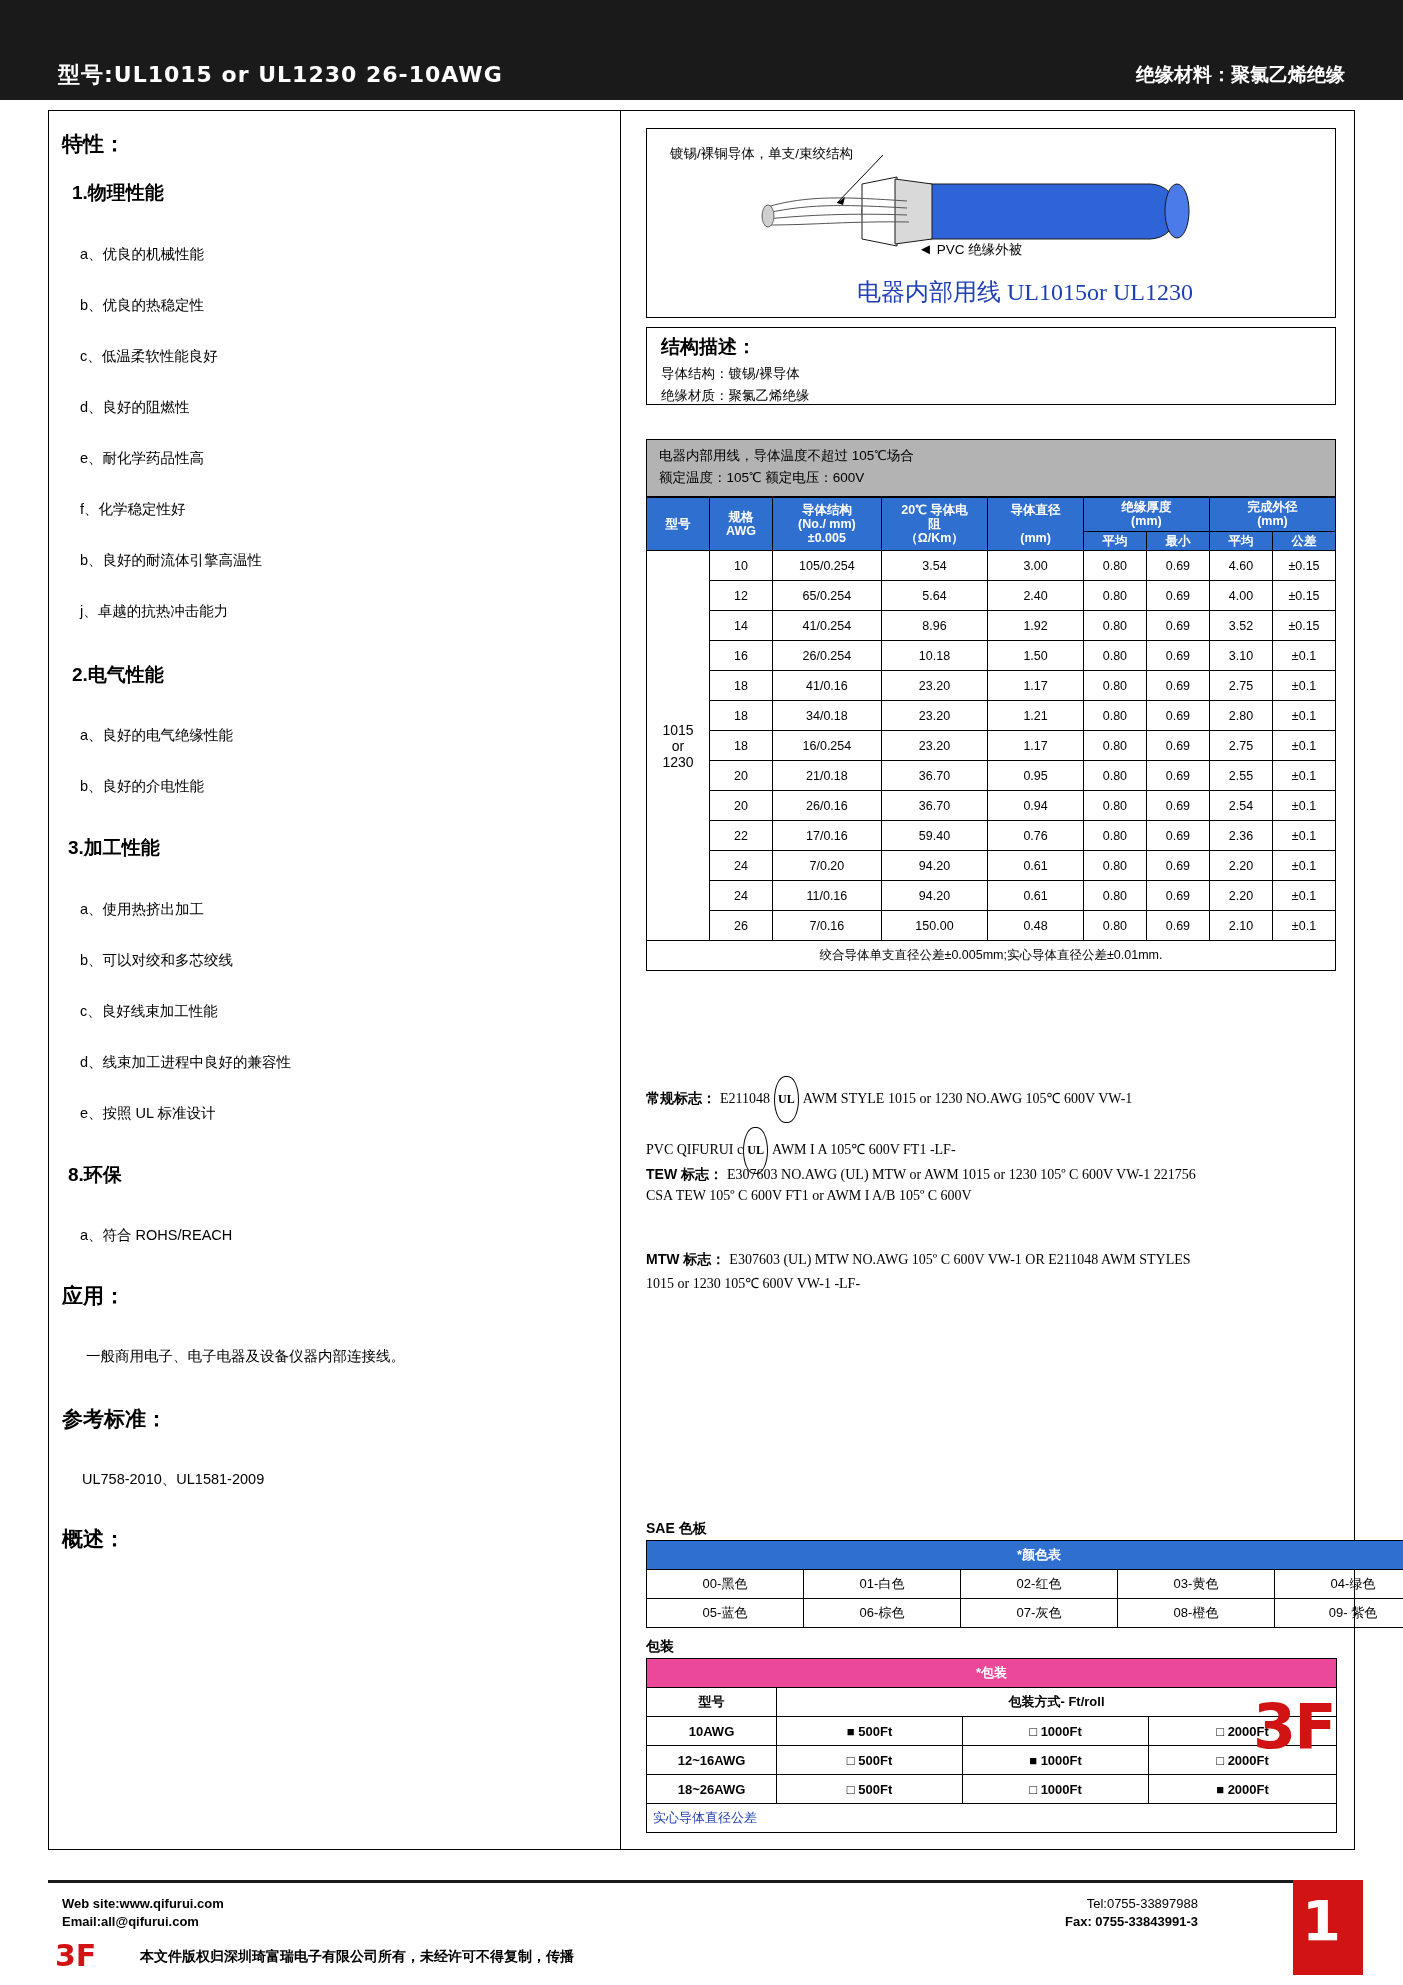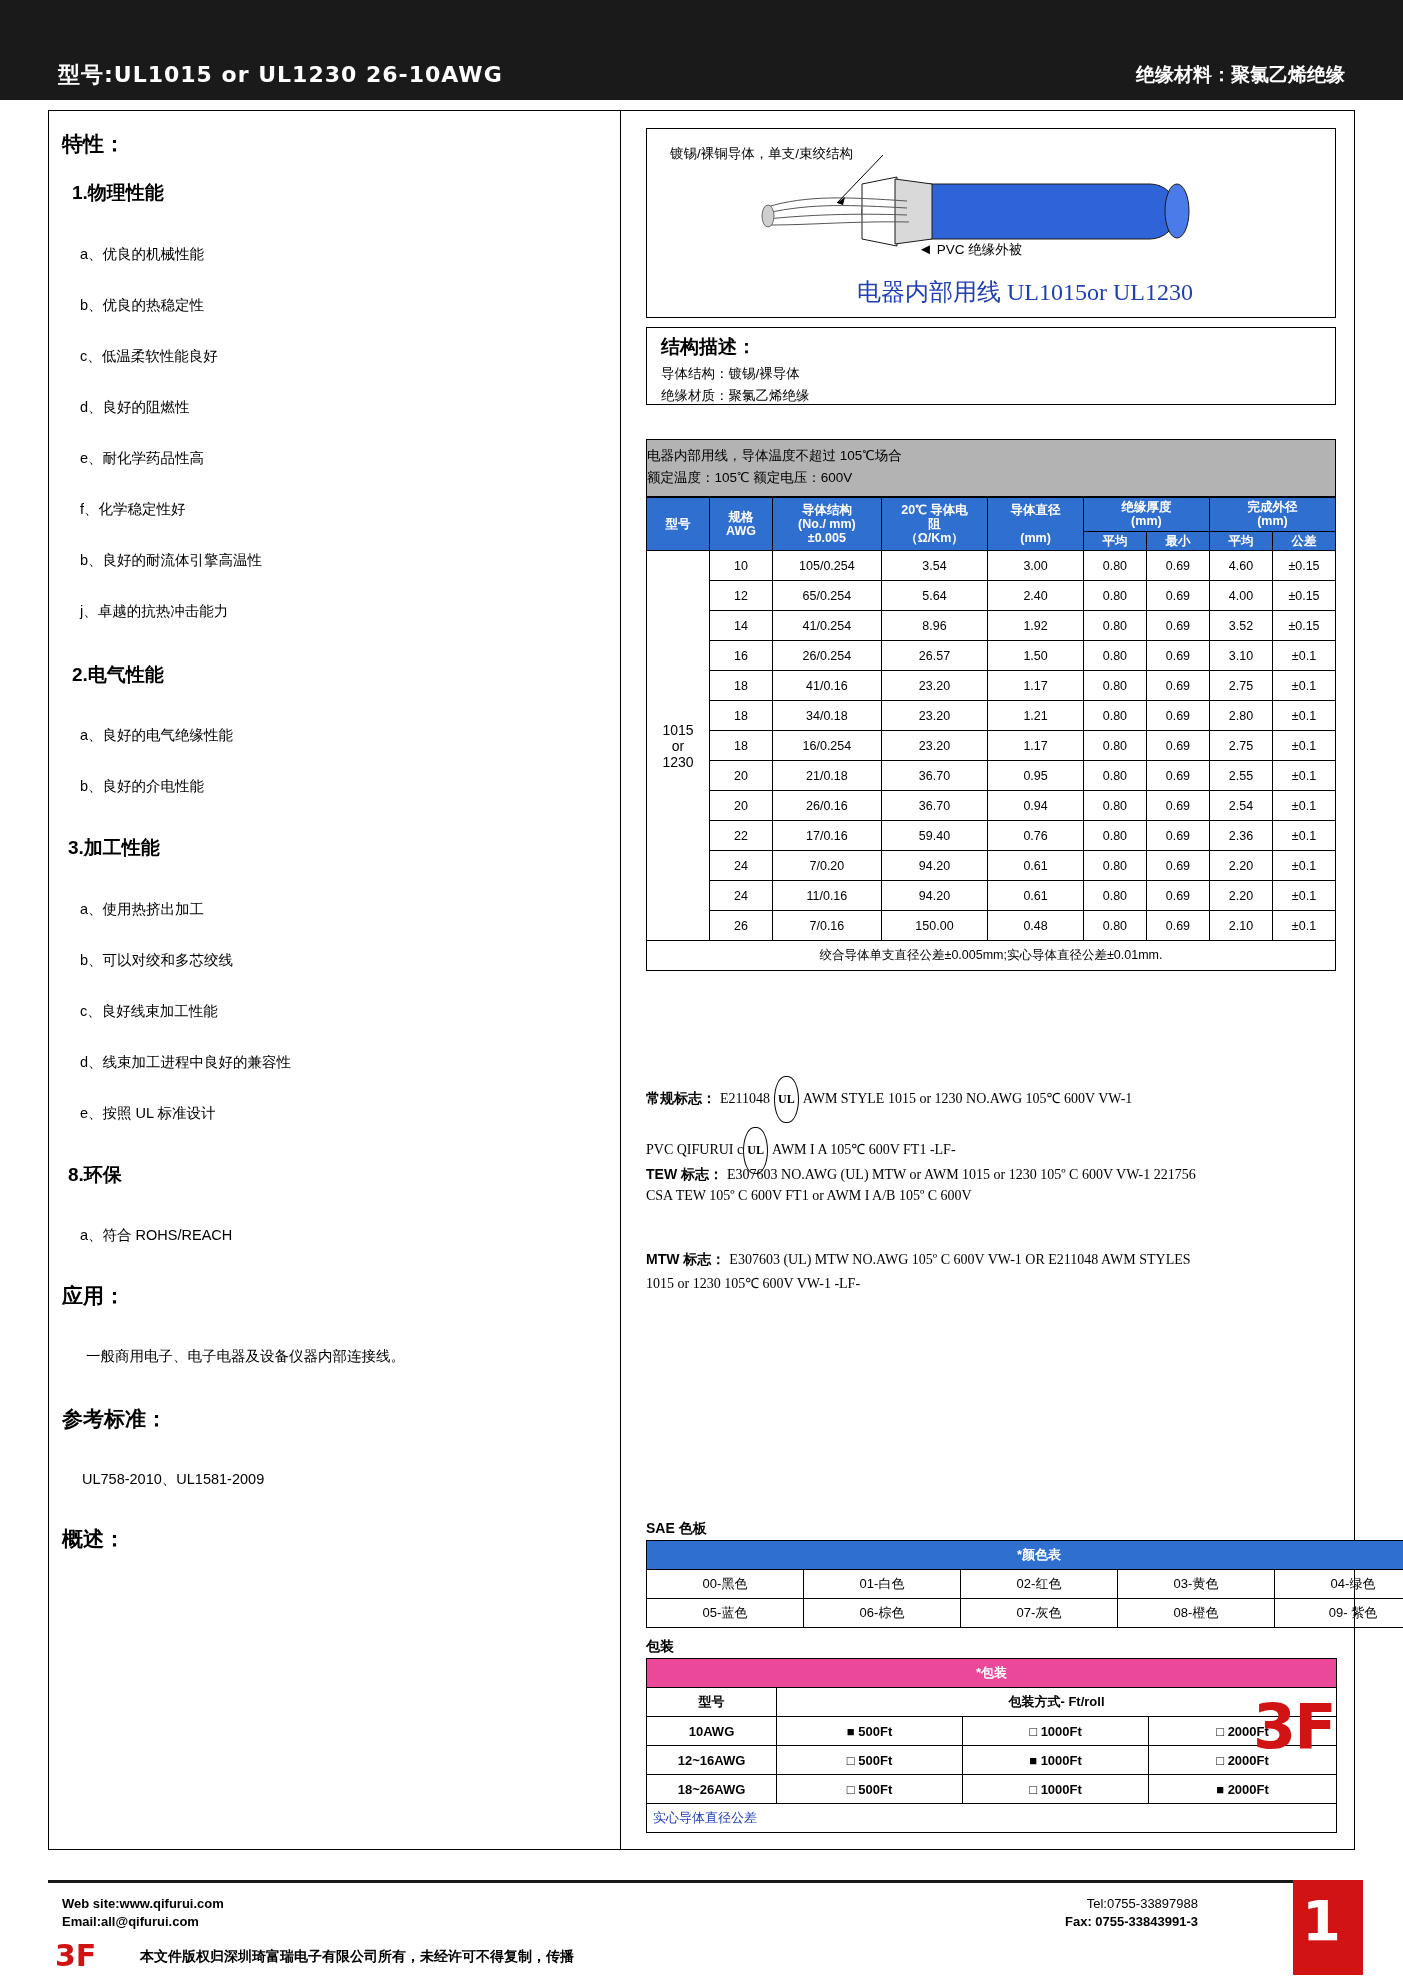--- a/index.html
+++ b/index.html
@@ -69,21 +69,21 @@
   }
   .boxB .t1 { position:absolute; left:14px; top:6px; font-size:19px; font-weight:bold; }
   .boxB .t2 { position:absolute; left:14px; top:37px; font-size:13.5px; }
   .boxB .t3 { position:absolute; left:14px; top:59px; font-size:13.5px; }
 
   .boxC {
     position:absolute; left:646px; top:439px; width:690px; height:58px;
     border:1px solid #000; box-sizing:border-box; background:#b3b3b3;
     font-size:13.5px;
   }
-  .boxC div { }
+  .boxC div { margin-left:12px; }
   .boxC .r1 { margin-top:7px; }
   .boxC .r2 { margin-top:4px; }
 
   
   table.spec {
     position:absolute; left:646px; top:497px;
     width:690px;
     border-collapse:collapse;
     font-size:12.5px;
     table-layout:fixed;
@@ -289,21 +289,21 @@
           <td>8.96</td>
           <td>1.92</td>
           <td>0.80</td>
           <td>0.69</td>
           <td>3.52</td>
           <td>±0.15</td>
         </tr>
         <tr>
           <td>16</td>
           <td>26/0.254</td>
-          <td>26.57</td>
+          <td>10.18</td>
           <td>1.50</td>
           <td>0.80</td>
           <td>0.69</td>
           <td>3.10</td>
           <td>±0.1</td>
         </tr>
         <tr>
           <td>18</td>
           <td>41/0.16</td>
           <td>23.20</td>

